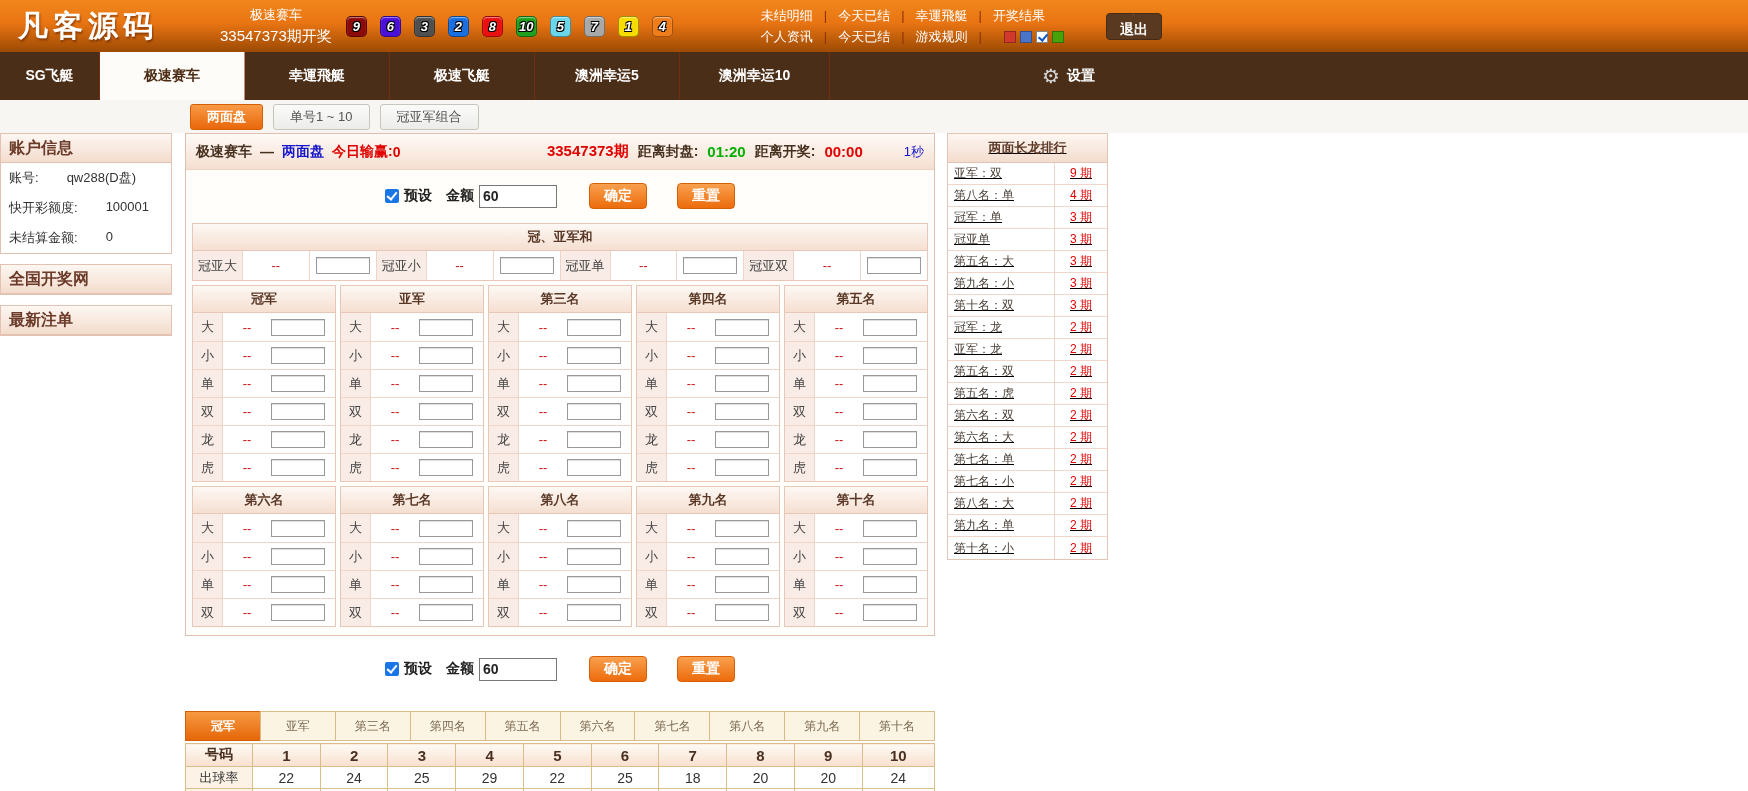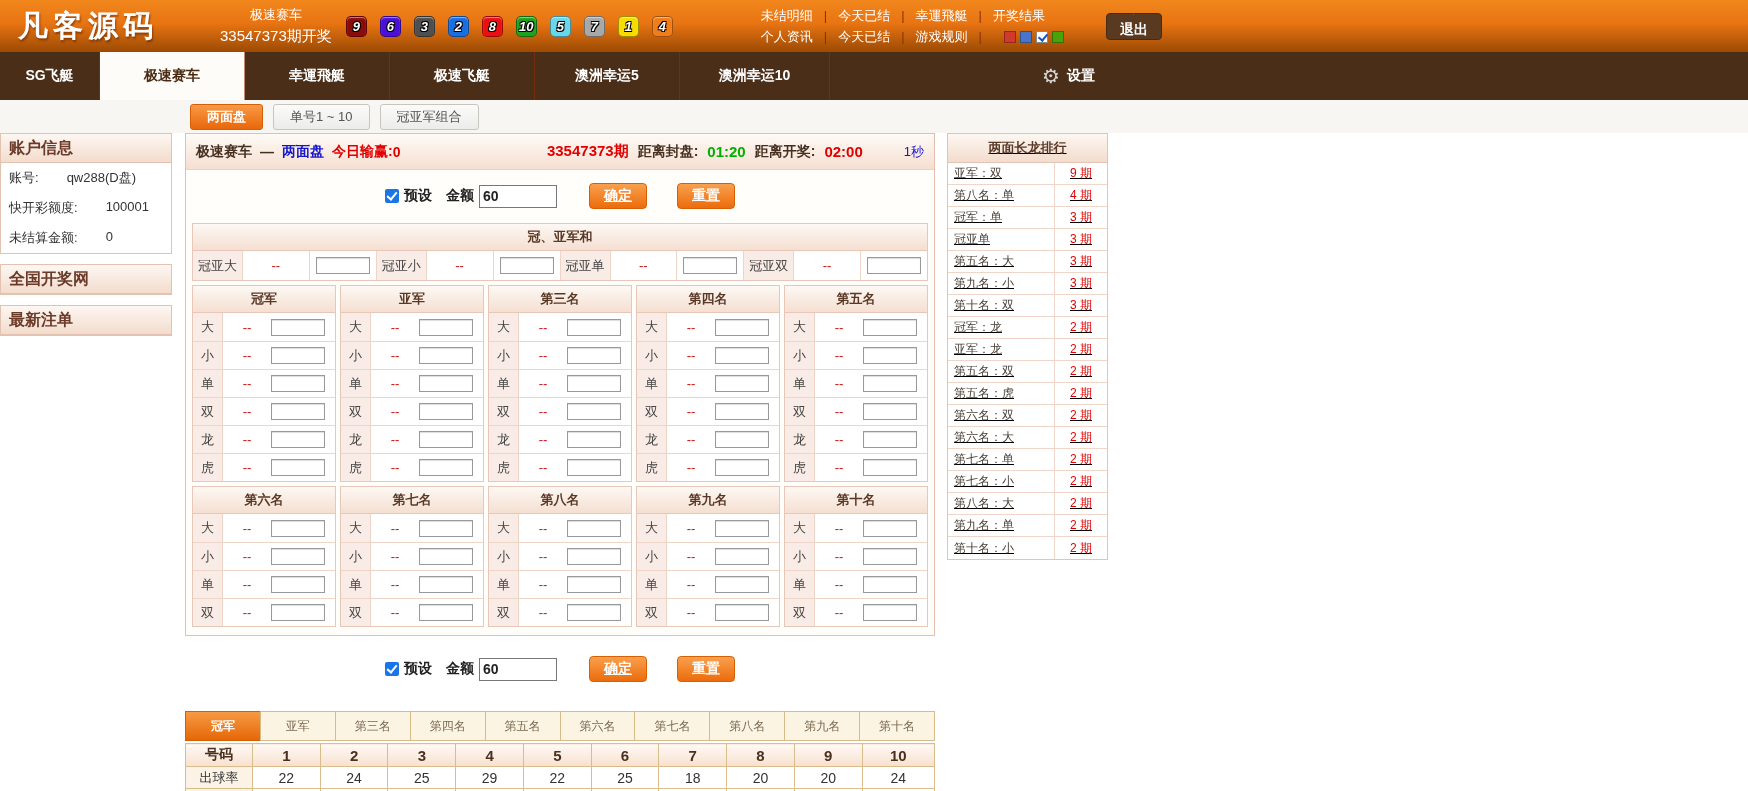--- a/index.html
+++ b/index.html
@@ -79,21 +79,21 @@
   .preset-row.outside { padding:20px 0 16px; }
   .cb { width:14px; height:14px; background:#1a76e8; border-radius:2px; position:relative; cursor:pointer; }
   .cb::after { content:""; position:absolute; left:4px; top:1px; width:4px; height:8px;
           border:solid #fff; border-width:0 2px 2px 0; transform:rotate(40deg); }
   .preset-row .lbl { font-size:14px; color:#222; margin:0 0 0 5px; font-weight:bold; }
   .preset-row .lbl2 { font-size:14px; color:#222; margin-left:14px; font-weight:bold; }
   .amount-input { width:78px; height:23px; border:1px solid #777; margin-left:5px; font-size:14px; font-weight:bold;
           padding:0 3px; color:#222; }
   .obtn { height:26px; width:58px; background:linear-gradient(#f9a04e,#ec6c0c); border:1px solid #d85f04;
           border-radius:4px; color:#fff; font-size:14px; font-weight:bold; cursor:pointer; }
-  .obtn.confirm { margin-left:32px;text-decoration:underline; }
+  .obtn.confirm { margin-left:32px; }
   .obtn.reset { margin-left:30px; }
 
   .inner { padding:0 6px 8px; }
   .sum-box { border:1px solid #e7c7b7; }
   .sec-head { height:27px; background:linear-gradient(#fdf8f4,#f5dfd1); border-bottom:1px solid #e7c7b7;
           display:flex; align-items:center; justify-content:center; font-size:13px; font-weight:bold; color:#5a3826; }
   .sum-row { display:flex; height:29px; background:#fff; }
   .sum-group { flex:1; display:flex; align-items:stretch; border-left:1px solid #eed5c8; }
   .sum-group:first-child { border-left:none; }
   .sum-label { width:50px; background:#f9ece6; border-right:1px solid #eed5c8; display:flex; align-items:center;
@@ -249,21 +249,21 @@
           <span>极速赛车</span>
           <span class="dash">—</span>
           <span class="blue">两面盘</span>
           <span class="red wl">今日输赢:</span>
           <span class="red">0</span>
           <span class="right">
             <span class="period">33547373期</span>
             <span>距离封盘:</span>
             <span class="green">01:20</span>
             <span>距离开奖:</span>
-            <span class="time-red">02:00</span>
+            <span class="time-red">00:00</span>
             <span class="secs">1秒</span>
           </span>
         </div>
 
         <div class="preset-row">
           <span class="cb"></span>
           <span class="lbl">预设</span>
           <span class="lbl2">金额</span>
           <input class="amount-input" value="60" style="">
           <button class="obtn confirm">确定</button>

